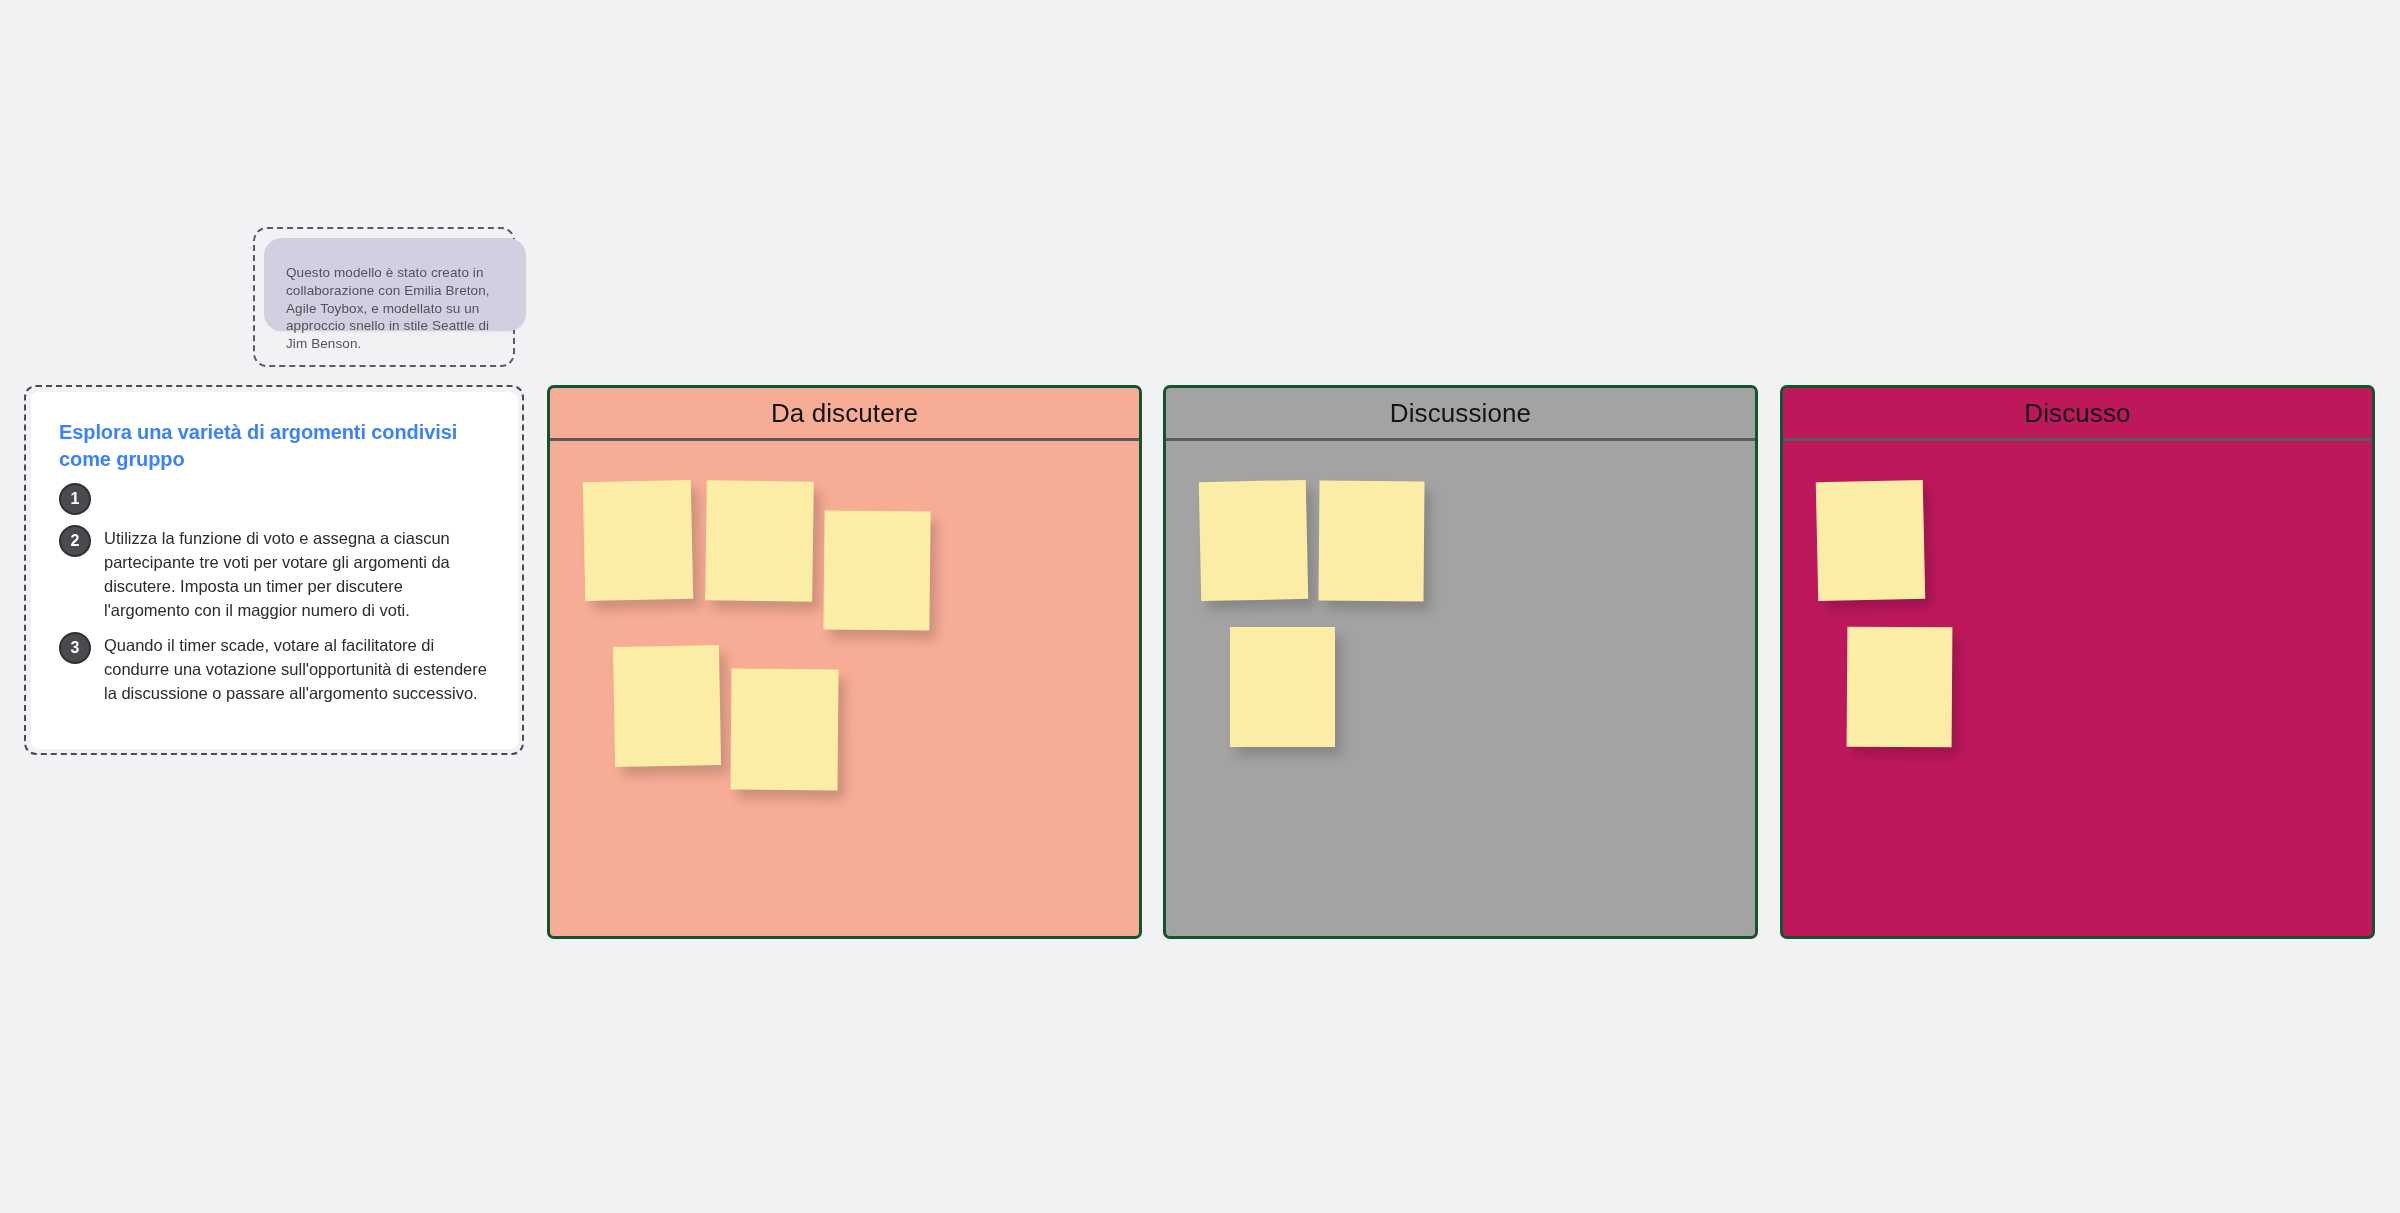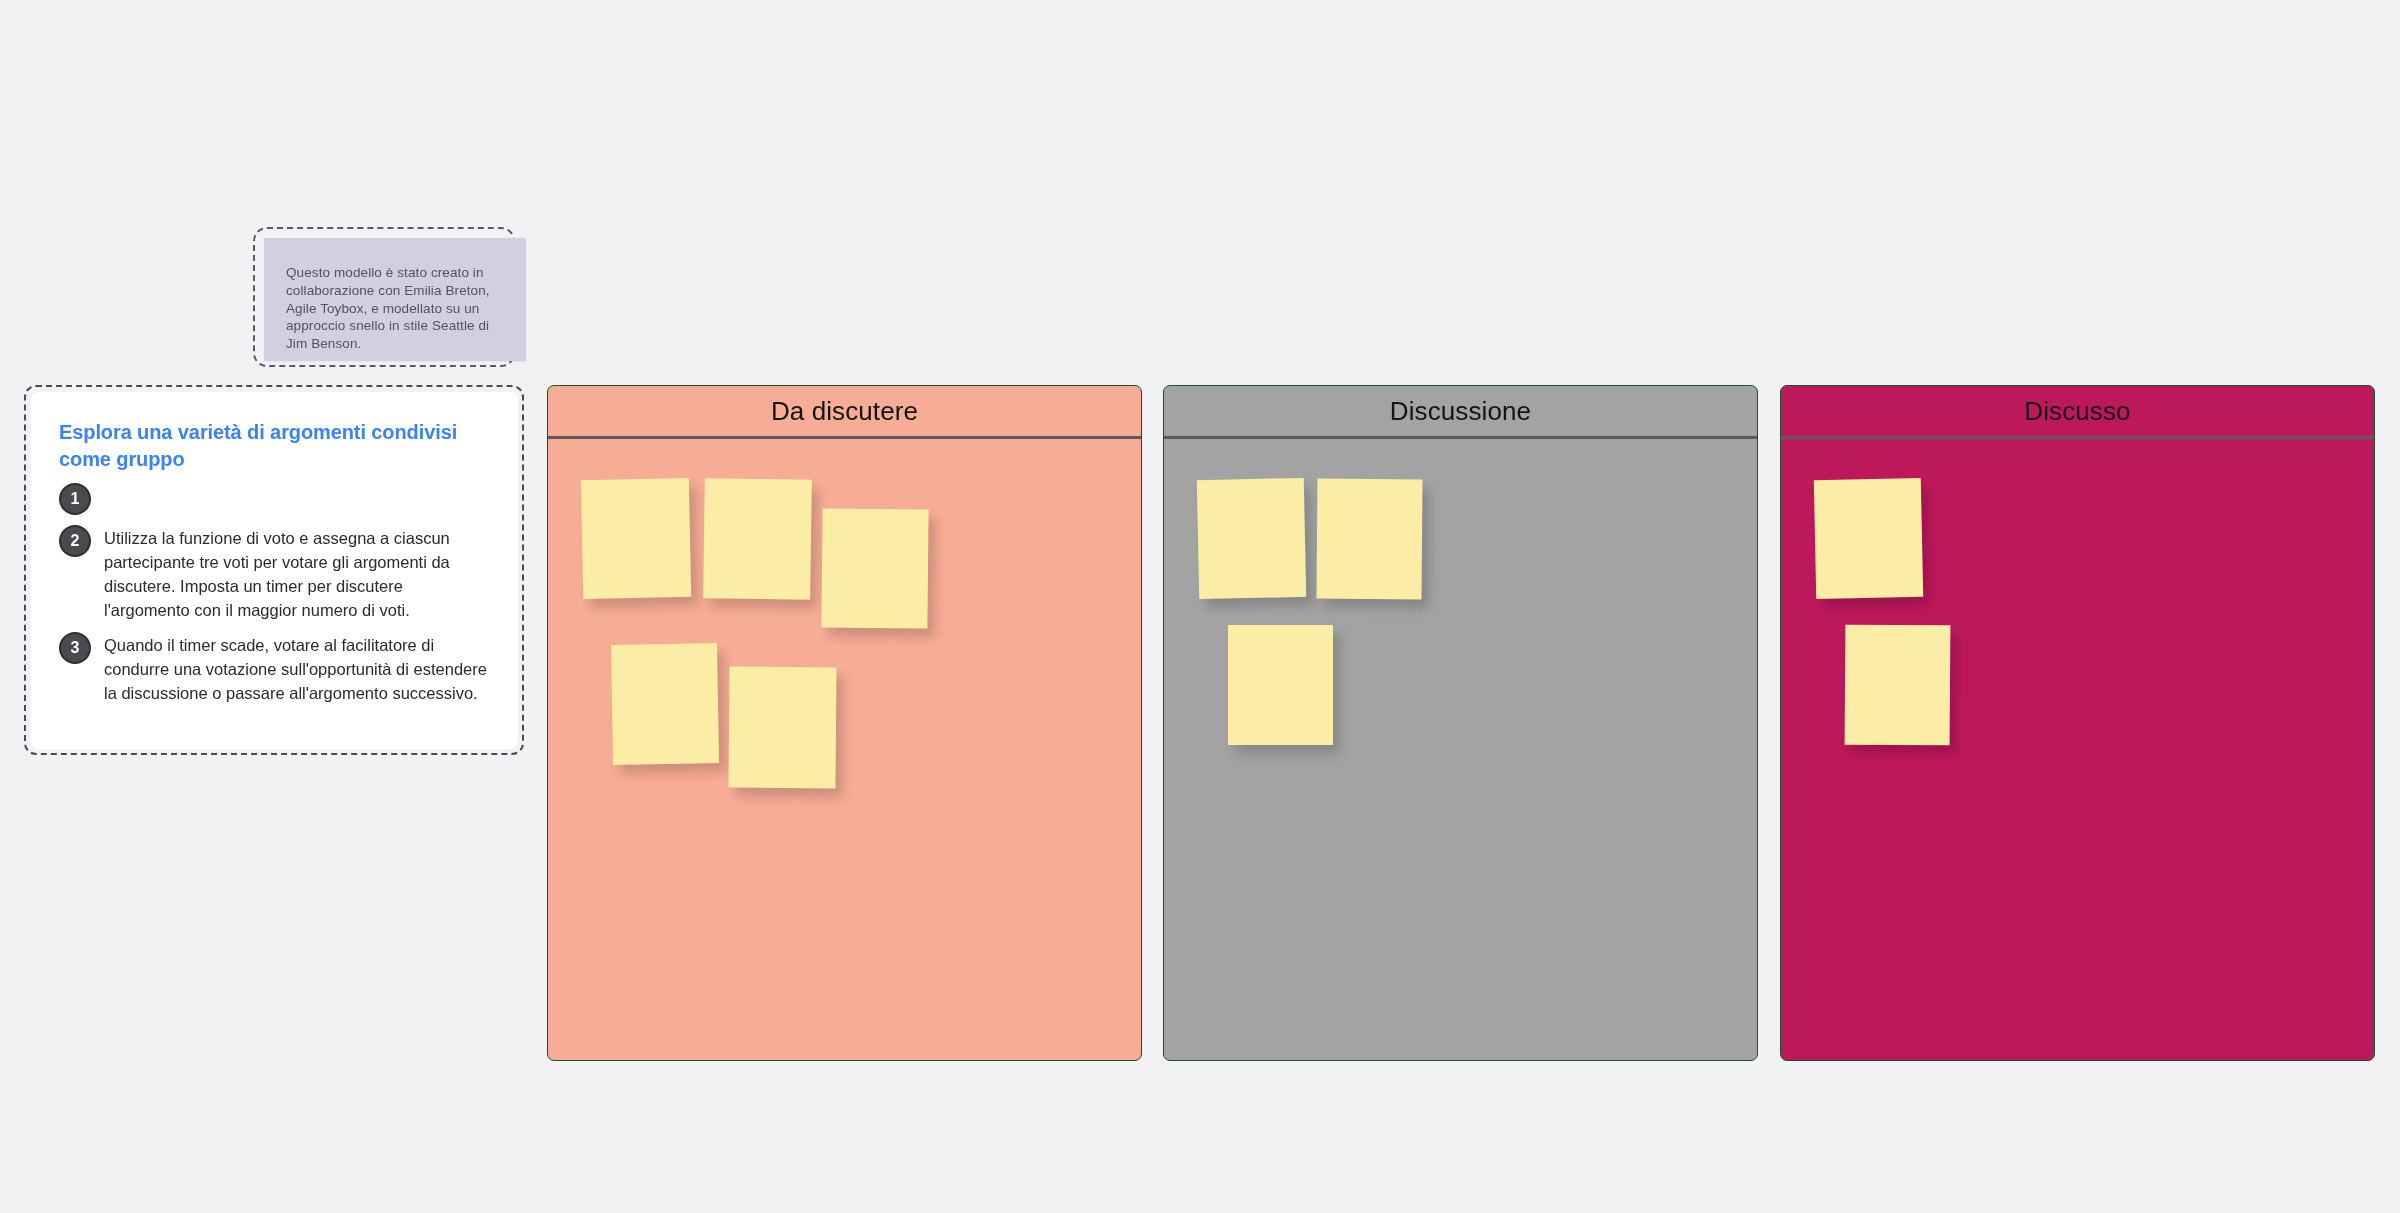--- a/index.html
+++ b/index.html
@@ -33,23 +33,23 @@
     height: 140px;
     border: 2px dashed #5a5a66;
     border-radius: 14px;
   }
 
   .credit-note {
     position: absolute;
     left: 264px;
     top: 238px;
     width: 262px;
-    height: 123px;
+    height: 93px;
     background: #d2d0e0;
-    border-radius: 0;
+    border-radius: 18px;
     padding: 26px 32px 14px 22px;
     box-shadow: 0 1px 2px rgba(0,0,0,0.06);
   }
 
   .credit-note p {
     font-size: 13.5px;
     line-height: 1.32;
     color: #52525c;
     letter-spacing: 0.1px;
   }
@@ -115,22 +115,22 @@
     line-height: 1.44;
     color: #2b2b2b;
     padding-top: 3px;
   }
 
   
   .column {
     position: absolute;
     top: 385px;
     width: 595px;
-    height: 676px;
-    border: 1px solid #14532d;
+    height: 554px;
+    border: 3px solid #14532d;
     border-radius: 7px;
     overflow: hidden;
   }
 
   .column-header {
     height: 53px;
     border-bottom: 3px solid #5b5b5e;
     display: flex;
     align-items: center;
     justify-content: center;

